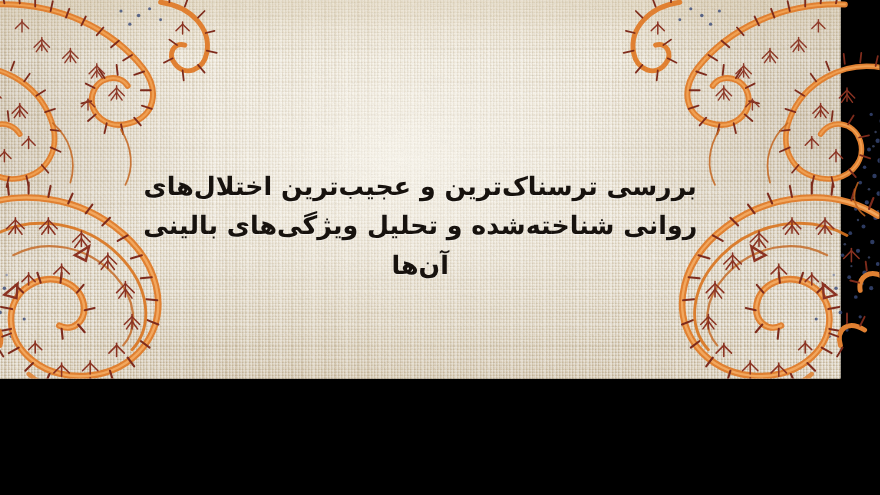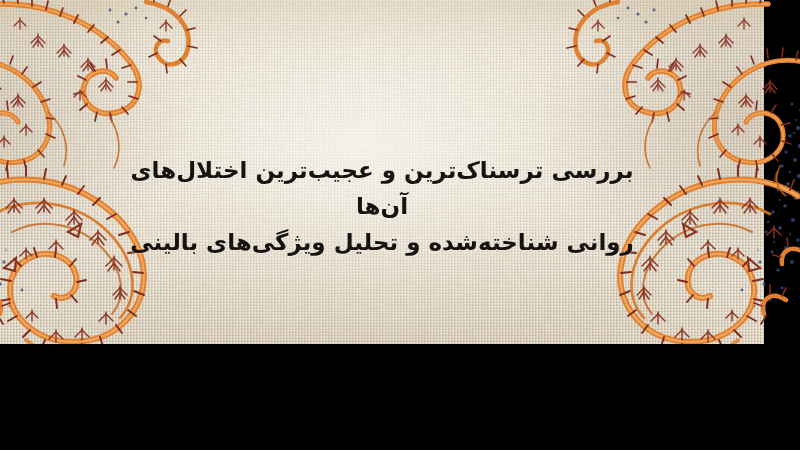--- a/index.html
+++ b/index.html
@@ -805,22 +805,22 @@
       <g stroke="#c4661f" stroke-width="1.6" fill="none" stroke-linecap="round" opacity=".85">
         <path d="M88,112 C104,126 110,146 104,166"></path>
         <path d="M150,118 C160,134 162,152 154,168"></path>
         <path d="M24,166 C30,178 28,188 18,196"></path>
       </g>
     </g>
   </svg>
 
   <div class="title-block">
     <span class="title-line">بررسی ترسناک‌ترین و عجیب‌ترین اختلال‌های</span>
+    <span class="title-line">روانی شناخته‌شده و تحلیل ویژگی‌های بالینی</span>
     <span class="title-line">آن‌ها</span>
-    <span class="title-line">روانی شناخته‌شده و تحلیل ویژگی‌های بالینی</span>
   </div>
 
   <div class="blackband"></div>
 
   <div class="braid"></div>
 
   <svg class="fringe" viewBox="0 0 800 84" preserveAspectRatio="none">
     <defs>
       <linearGradient id="cordG" x1="0" y1="0" x2="1" y2="0">
         <stop offset="0%" stop-color="#a87c4c"></stop>

